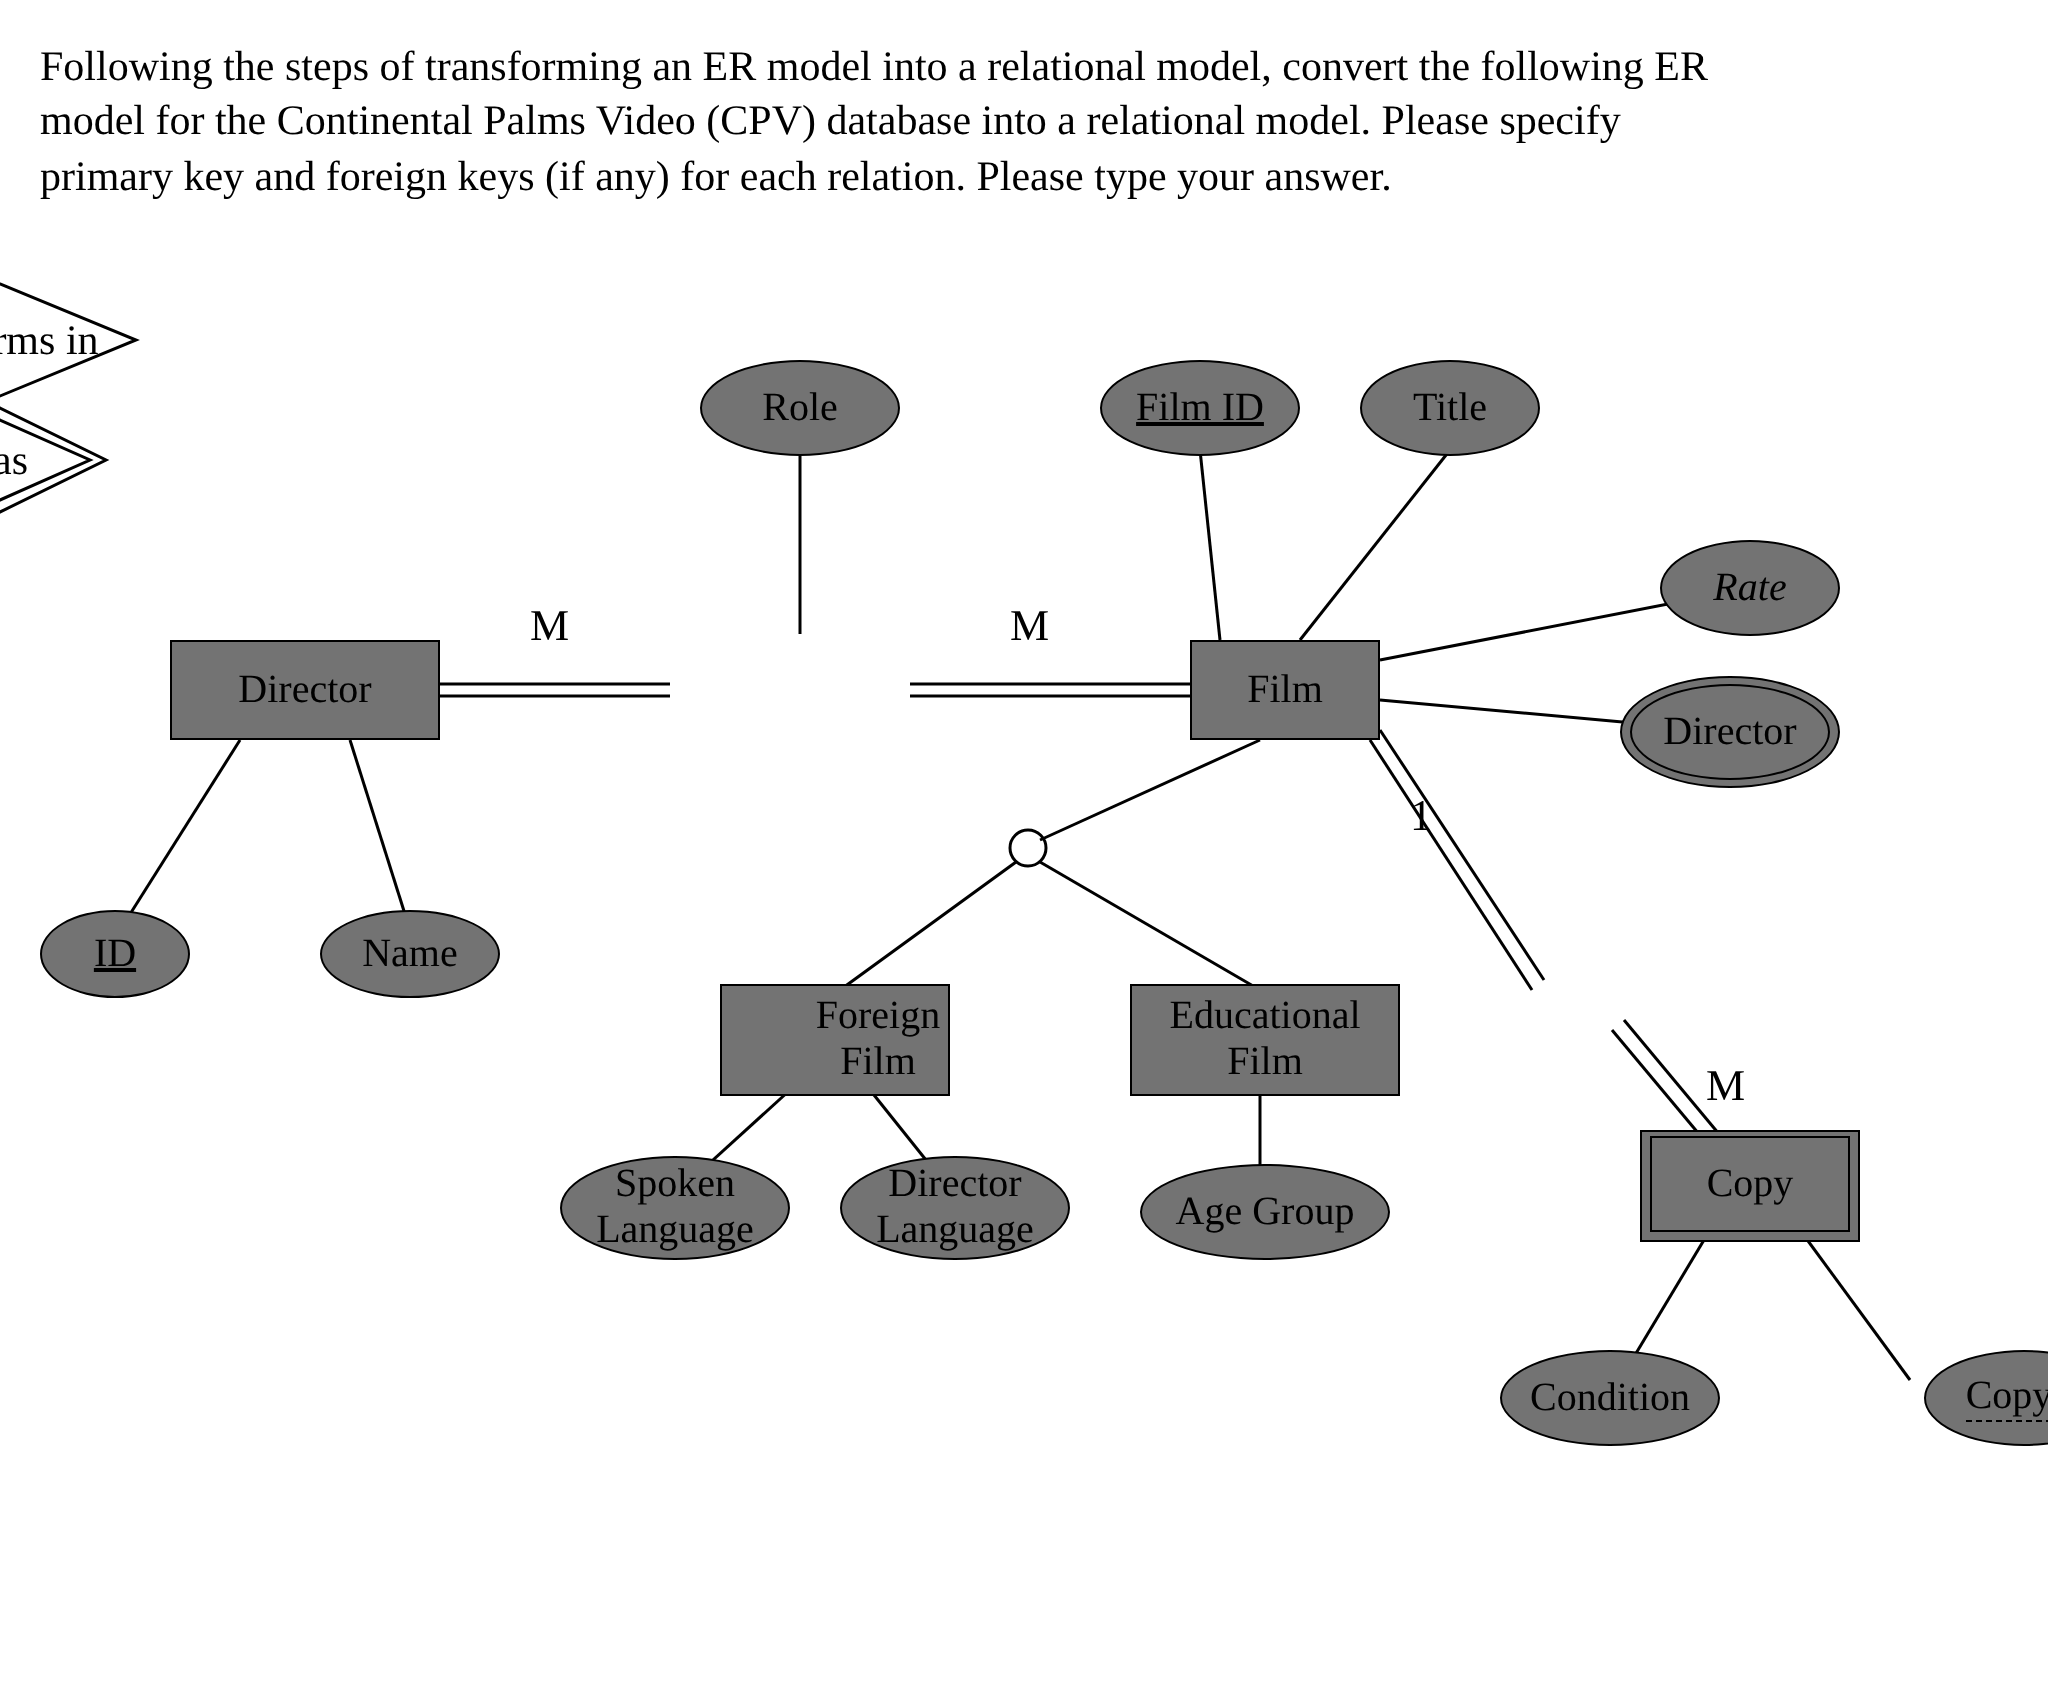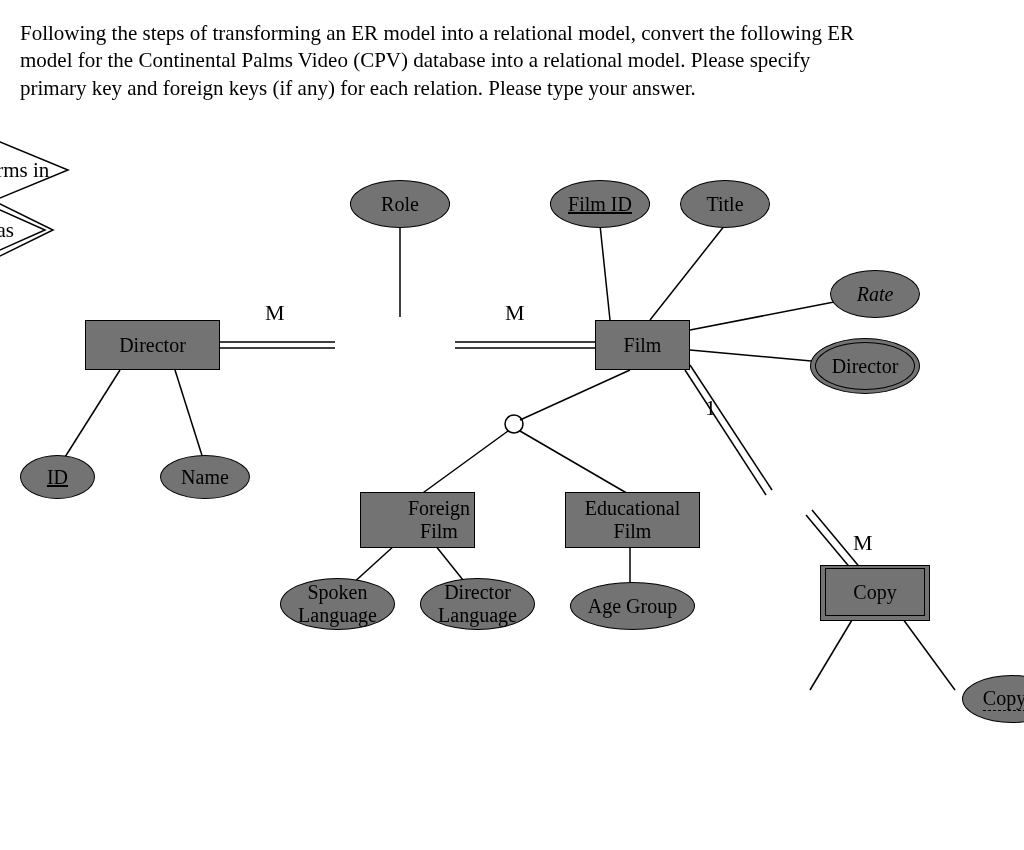--- a/index.html
+++ b/index.html
@@ -188,20 +188,21 @@
     <svg viewBox="0 0 110 56">
       <polygon points="55,2 108,28 55,54 2,28" fill="#fff" stroke="#000" stroke-width="1.5"></polygon>
       <polygon points="55,8 100,28 55,48 10,28" fill="none" stroke="#000" stroke-width="1.5"></polygon>
     </svg>
     <span class="rlabel">has</span>
   </div>
 
   <div class="node weak-entity" style="left:820px; top:395px; width:110px; height:56px;align-items:flex-end;">
       <span class="inner">Copy</span>
     </div>
+  <div class="node attr" style="left:750px; top:505px; width:110px; height:48px;">Condition</div>
   <div class="node attr" style="left:962px; top:505px; width:100px; height:48px;">
       <span class="partial-key">Copy #</span>
     </div>
 
   <div class="node entity" style="left:360px; top:322px; width:115px; height:56px; white-space:pre-line;padding-left:43px;">Foreign
 Film</div>
   <div class="node attr" style="left:280px; top:408px; width:115px; height:52px; white-space:pre-line;">Spoken
 Language</div>
   <div class="node attr" style="left:420px; top:408px; width:115px; height:52px; white-space:pre-line;">Director
 Language</div>

